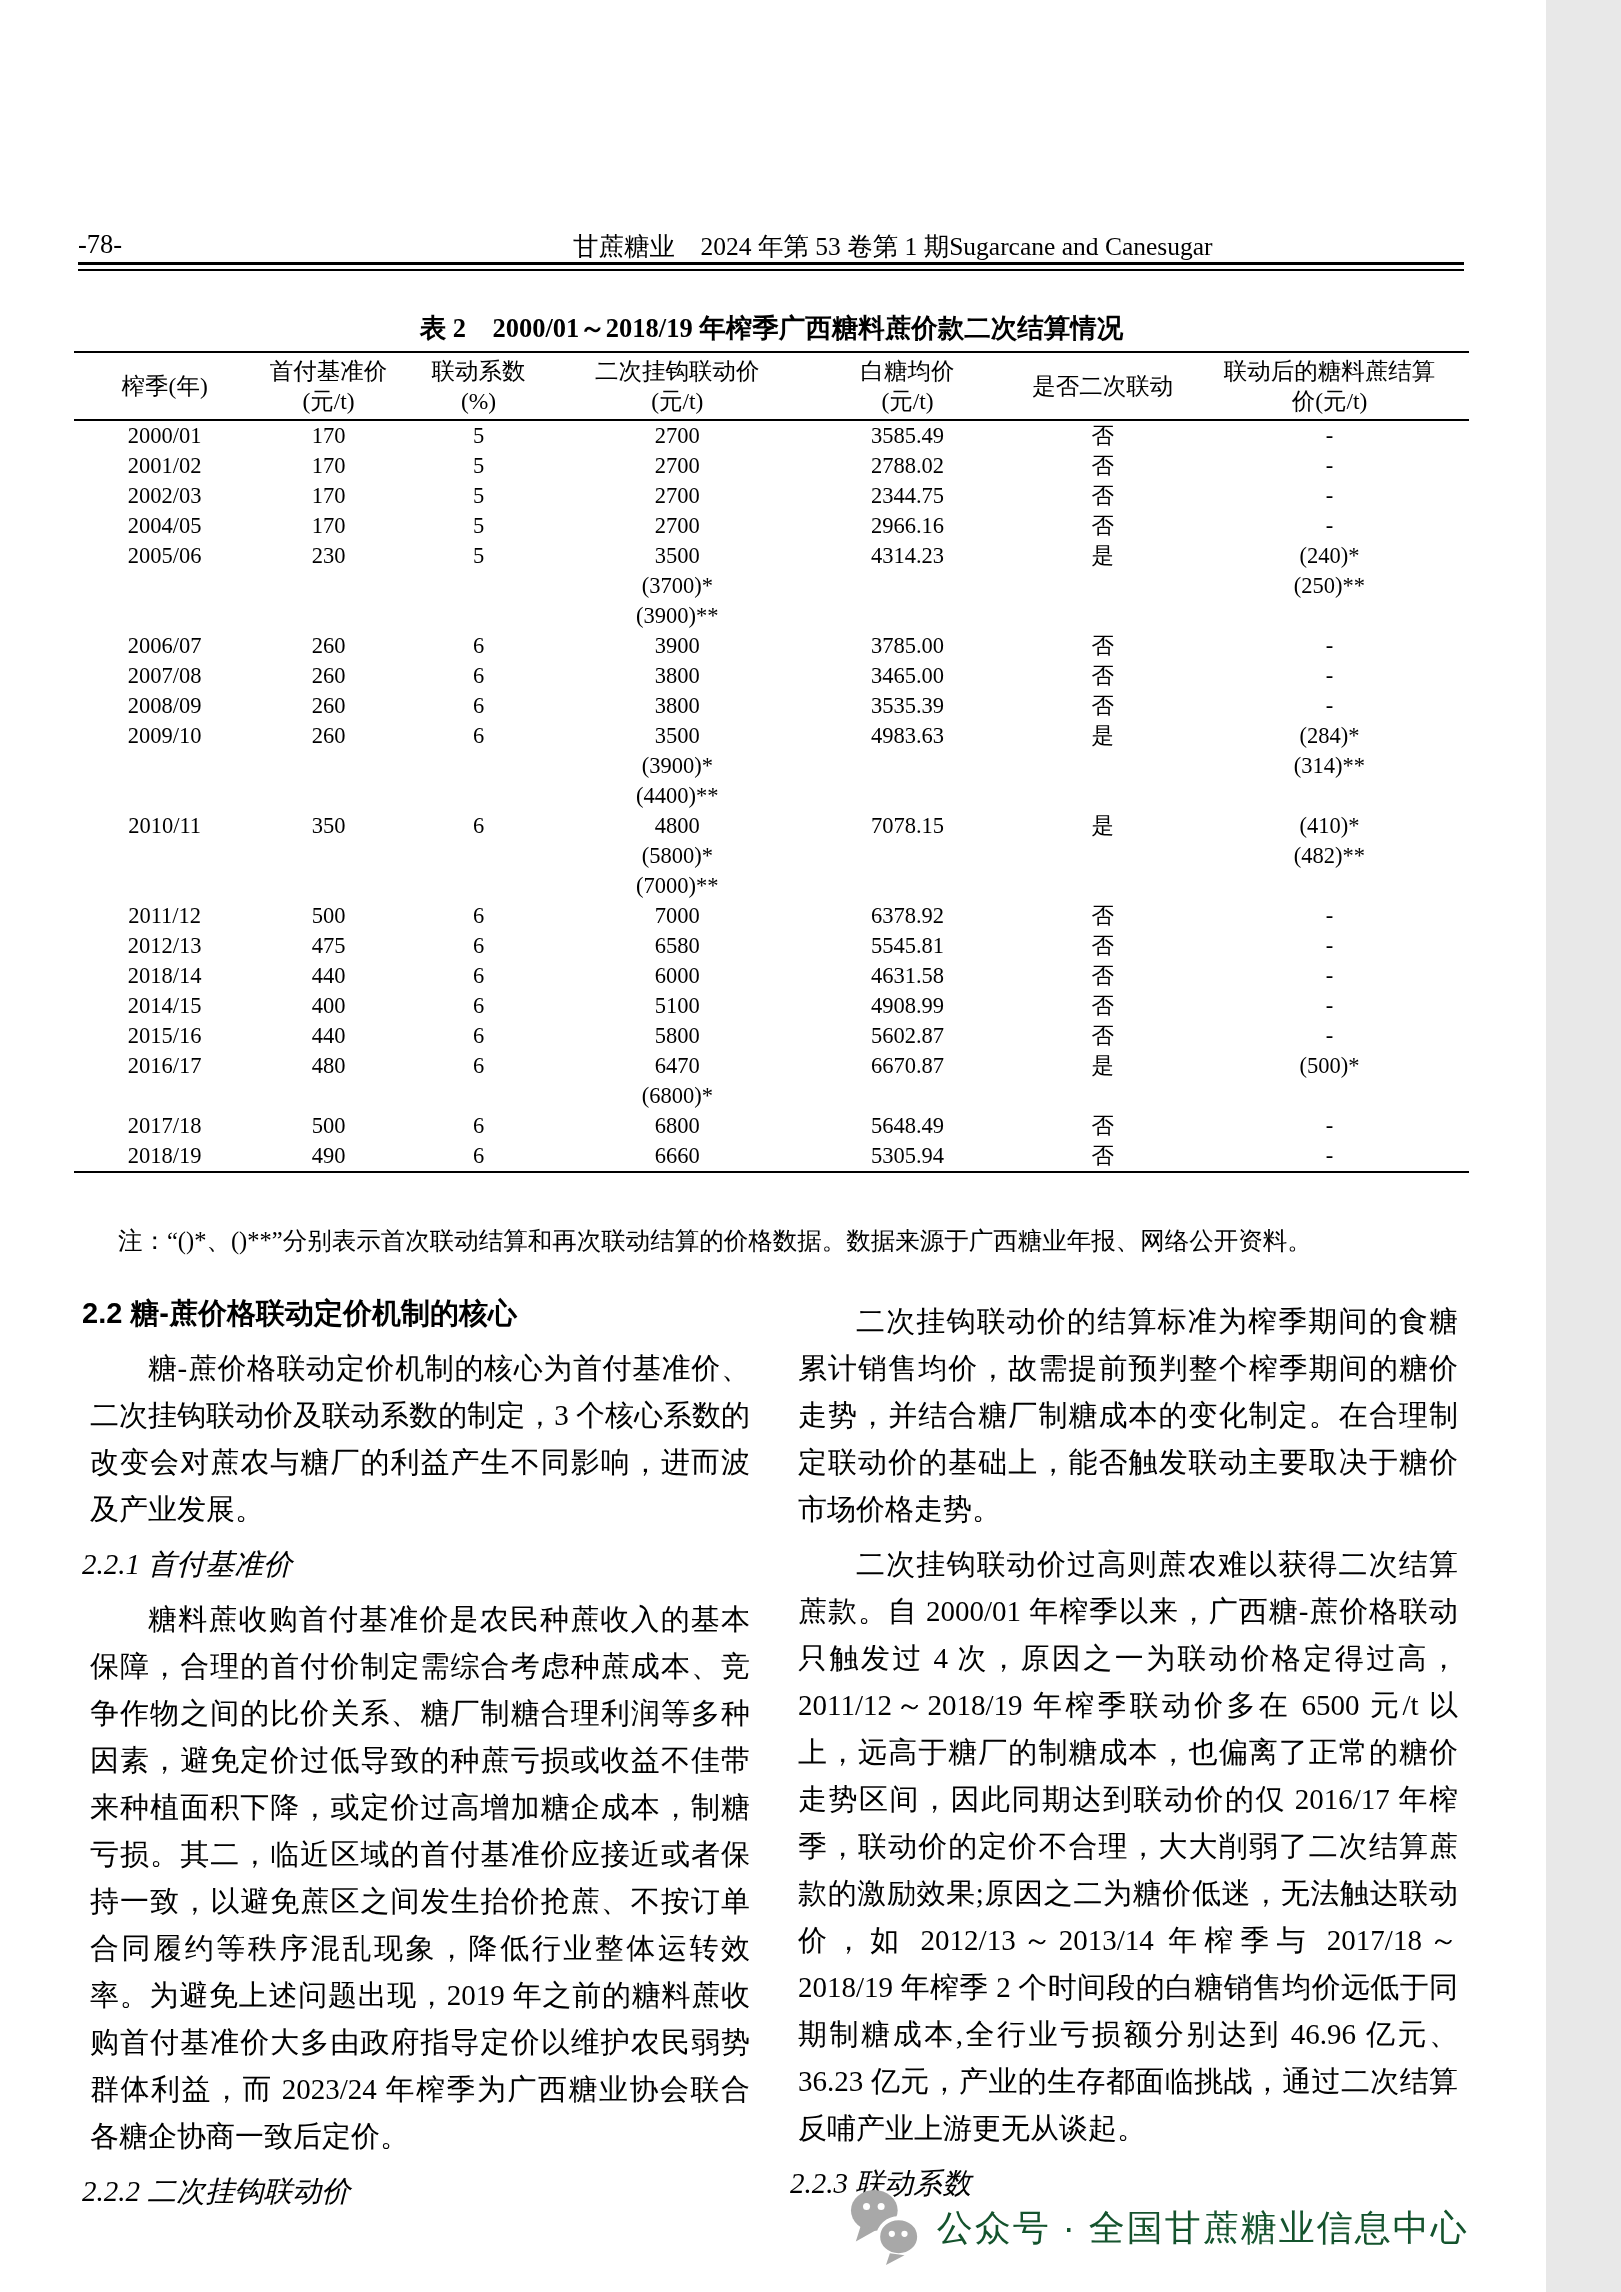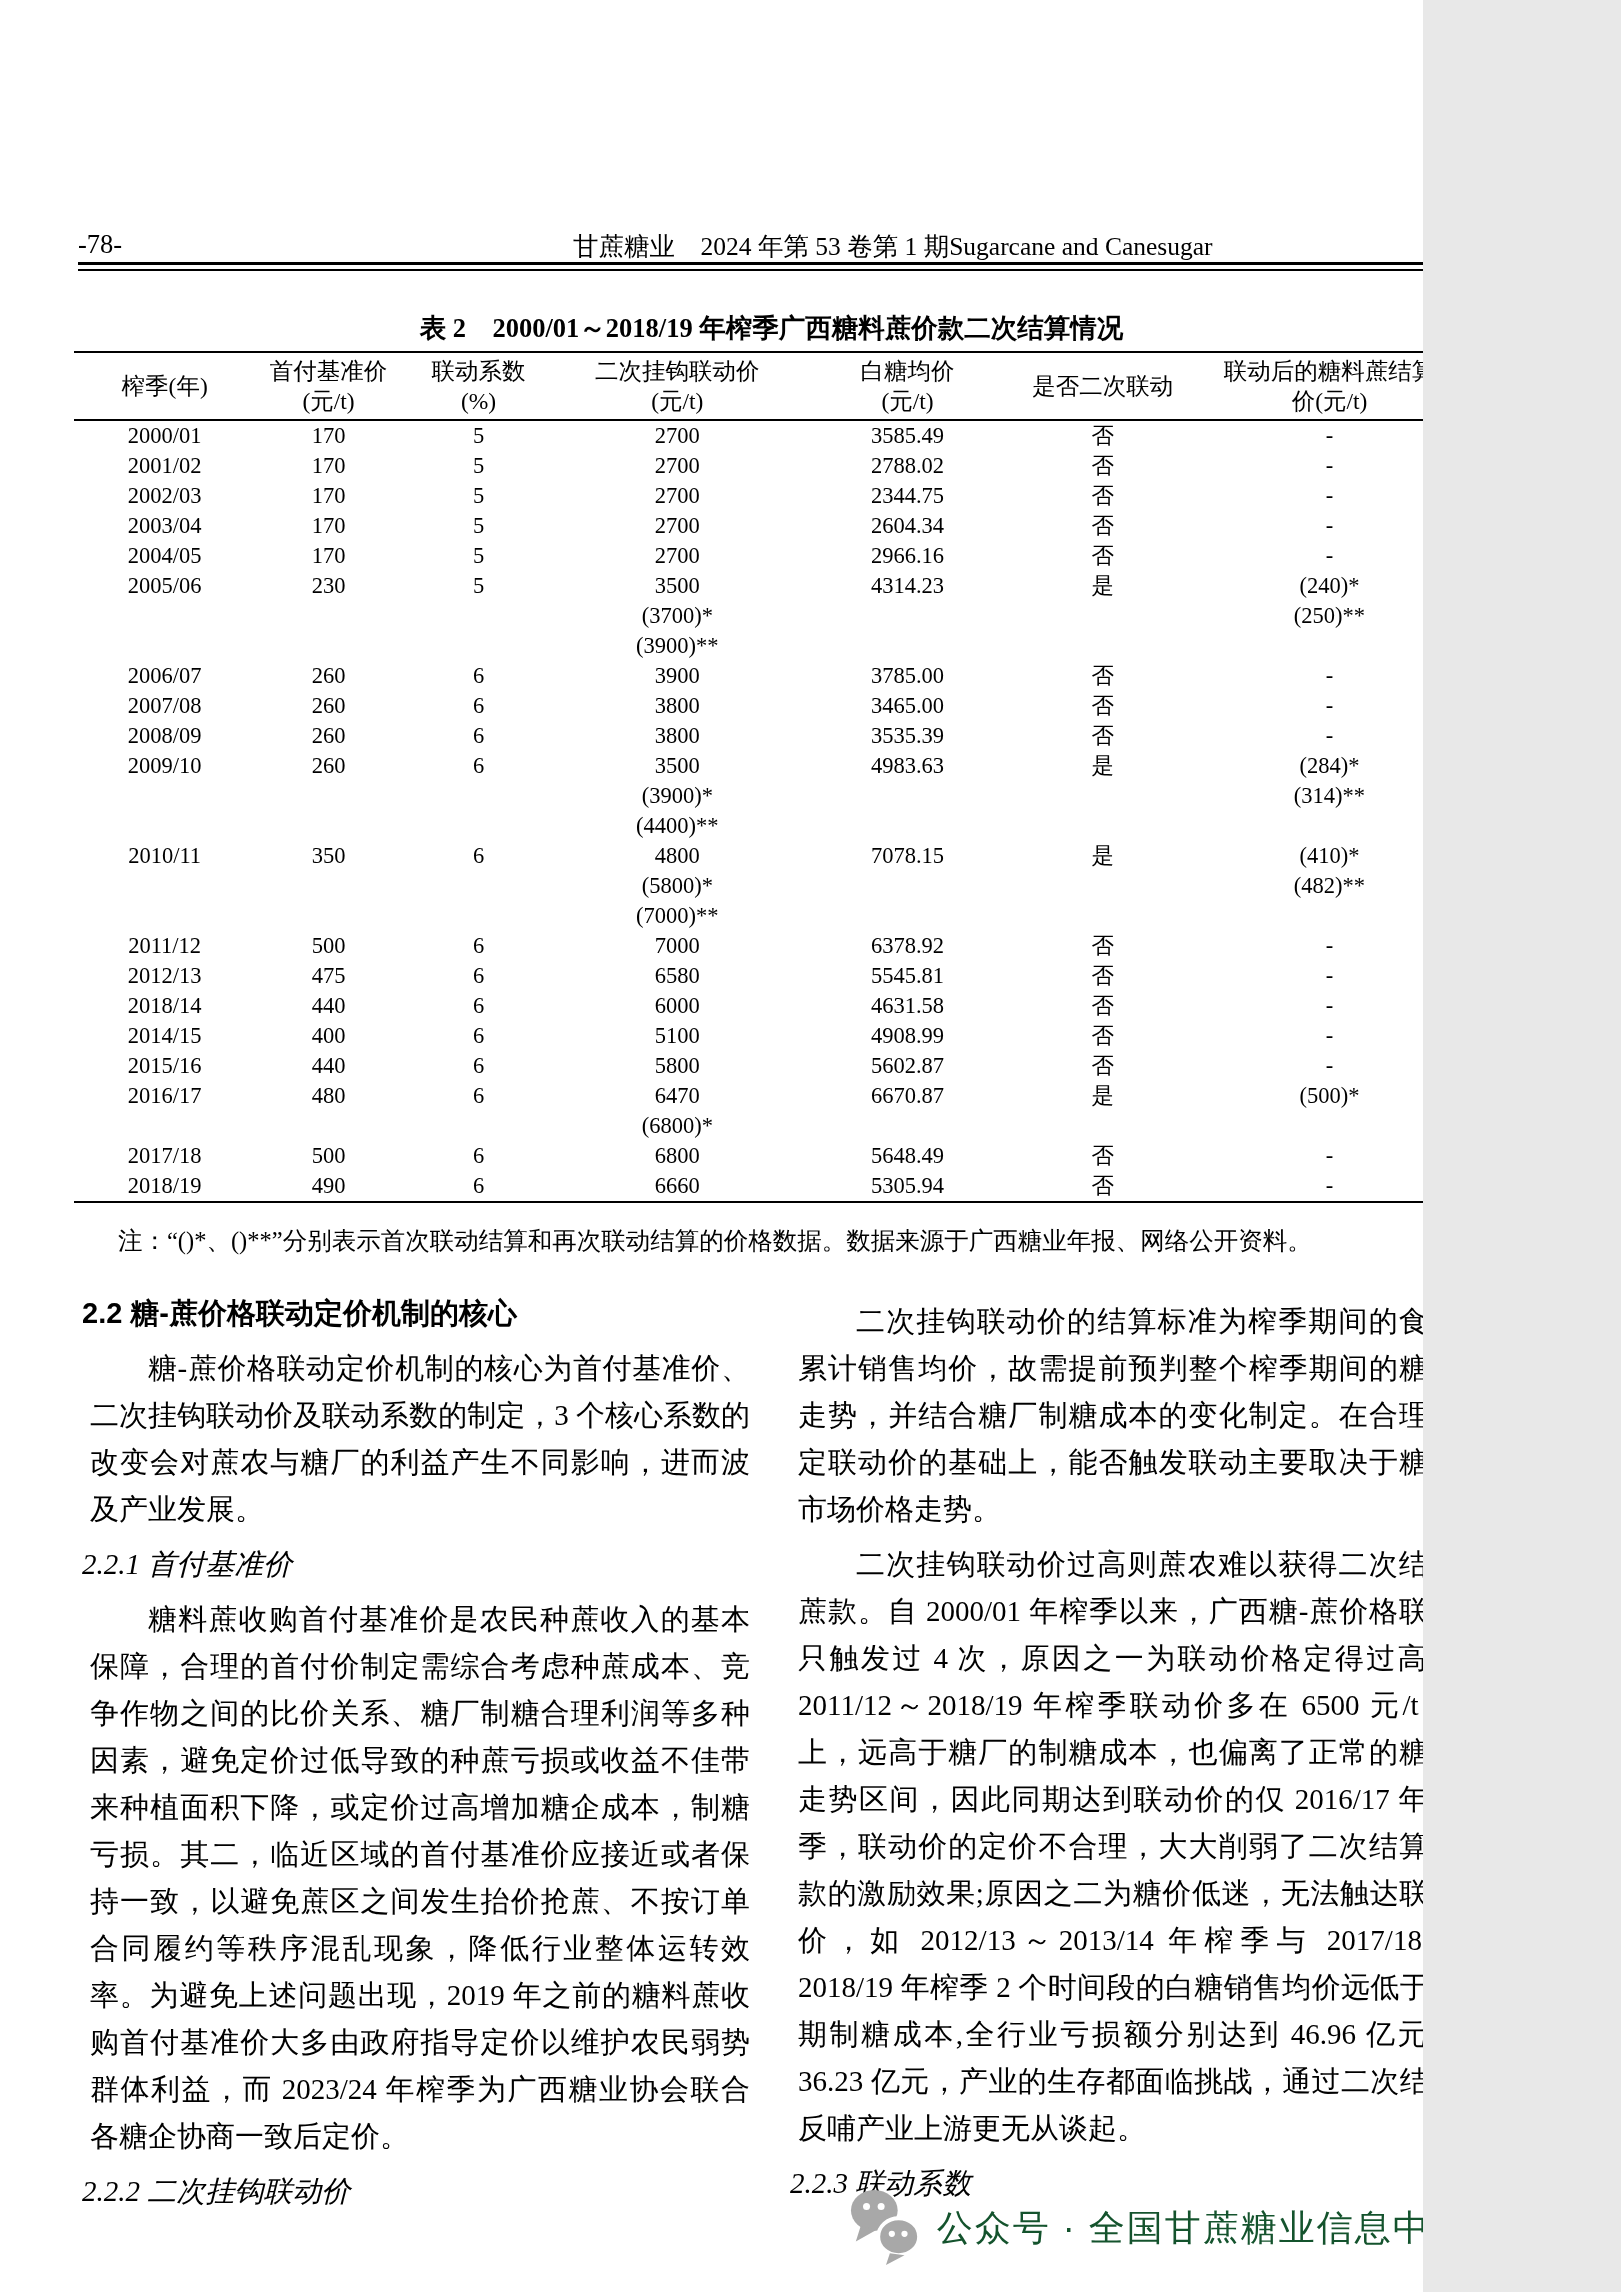--- a/index.html
+++ b/index.html
@@ -1,18 +1,18 @@
 <!DOCTYPE html>
 <html><head>
 <meta charset="utf-8">
 <style>
   html,body{margin:0;padding:0;background:#e8e8e8;}
   .page{
     position:relative;
-    width:1423px;height:2293px;
+    width:1546px;height:2293px;
     background:#ffffff;
     font-family:"Liberation Serif","DejaVu Serif",serif;
     color:#000;
     overflow:hidden;
   }
   
   .pageno{position:absolute;left:78px;top:229px;font-size:26.5px;}
   .head-center{position:absolute;left:573px;top:229px;font-size:25.5px;white-space:nowrap;}
   .head-center .cn{}
   .rule-double{
@@ -130,29 +130,20 @@
         <tr>
           <td>2002/03</td>
           <td>170</td>
           <td>5</td>
           <td>2700</td>
           <td>2344.75</td>
           <td>否</td>
           <td>-</td>
         </tr>
         <tr>
-          <td>2003/04</td>
-          <td>170</td>
-          <td>5</td>
-          <td>2700</td>
-          <td>2604.34</td>
-          <td>否</td>
-          <td>-</td>
-        </tr>
-        <tr>
           <td>2004/05</td>
           <td>170</td>
           <td>5</td>
           <td>2700</td>
           <td>2966.16</td>
           <td>否</td>
           <td>-</td>
         </tr>
         <tr>
           <td>2005/06</td>

